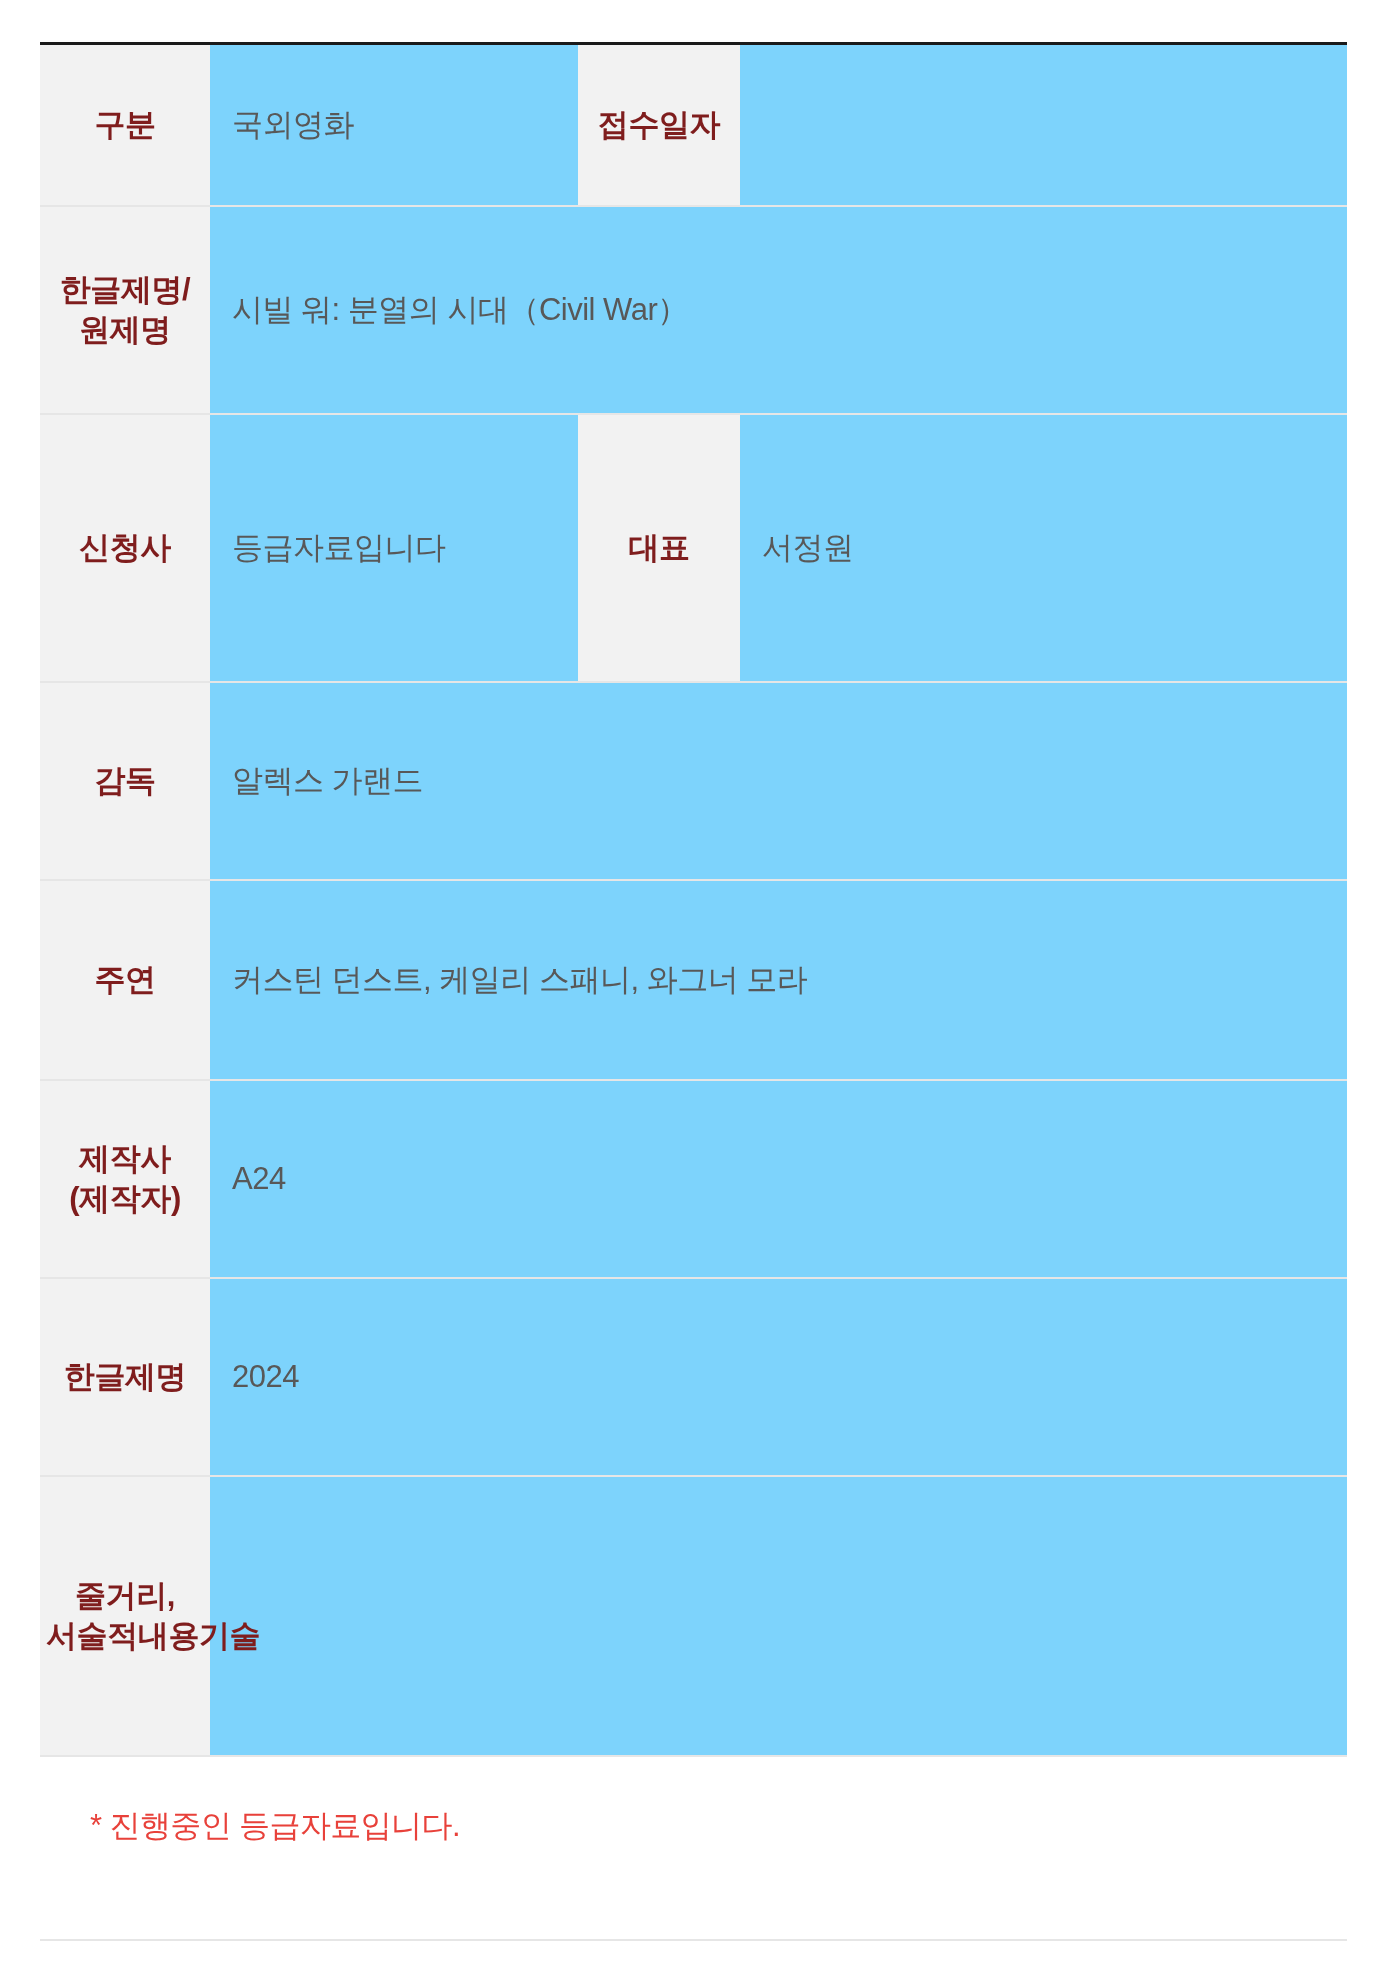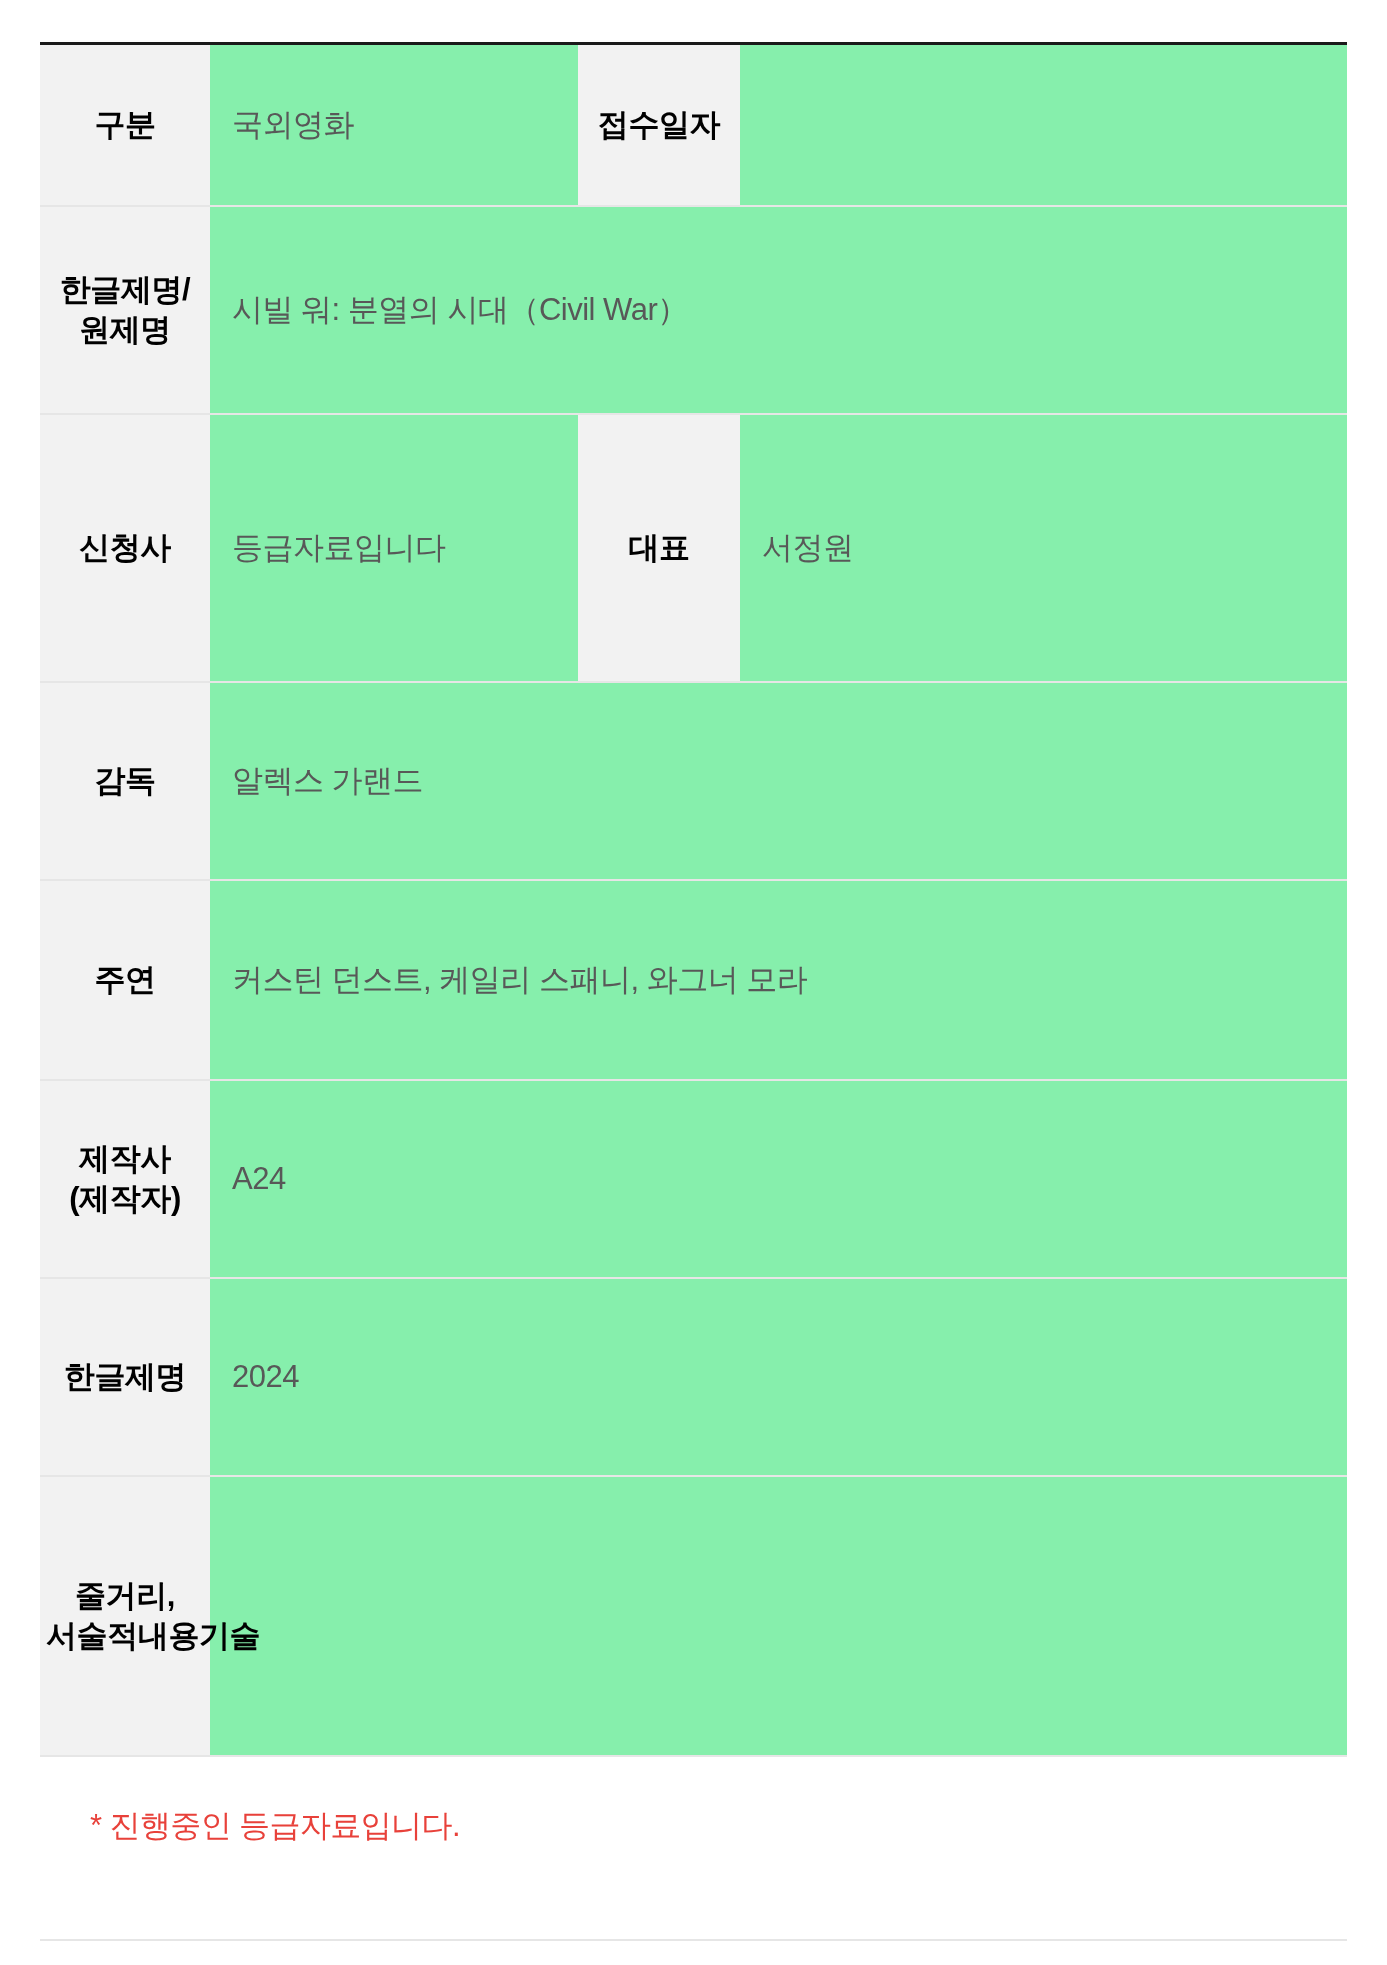--- a/index.html
+++ b/index.html
@@ -38,32 +38,32 @@
   }
 
   .info-table th,
   .info-table td {
     padding: 0;
     vertical-align: middle;
   }
 
   th.label {
     background: #f2f2f2;
-    color: #000000;
+    color: #7f1d1d;
     font-weight: bold;
     font-size: 31px;
     line-height: 1.30;
     text-align: center;
     letter-spacing: -0.4px;
     padding: 24px 6px;
     word-break: keep-all;
   }
 
   td.value {
-    background: #86efac;
+    background: #7dd3fc;
     color: #585858;
     font-size: 31px;
     line-height: 1.42;
     font-weight: 400;
     text-align: left;
     padding: 24px 14px 24px 22px;
     letter-spacing: -0.5px;
     word-break: break-word;
   }
 

